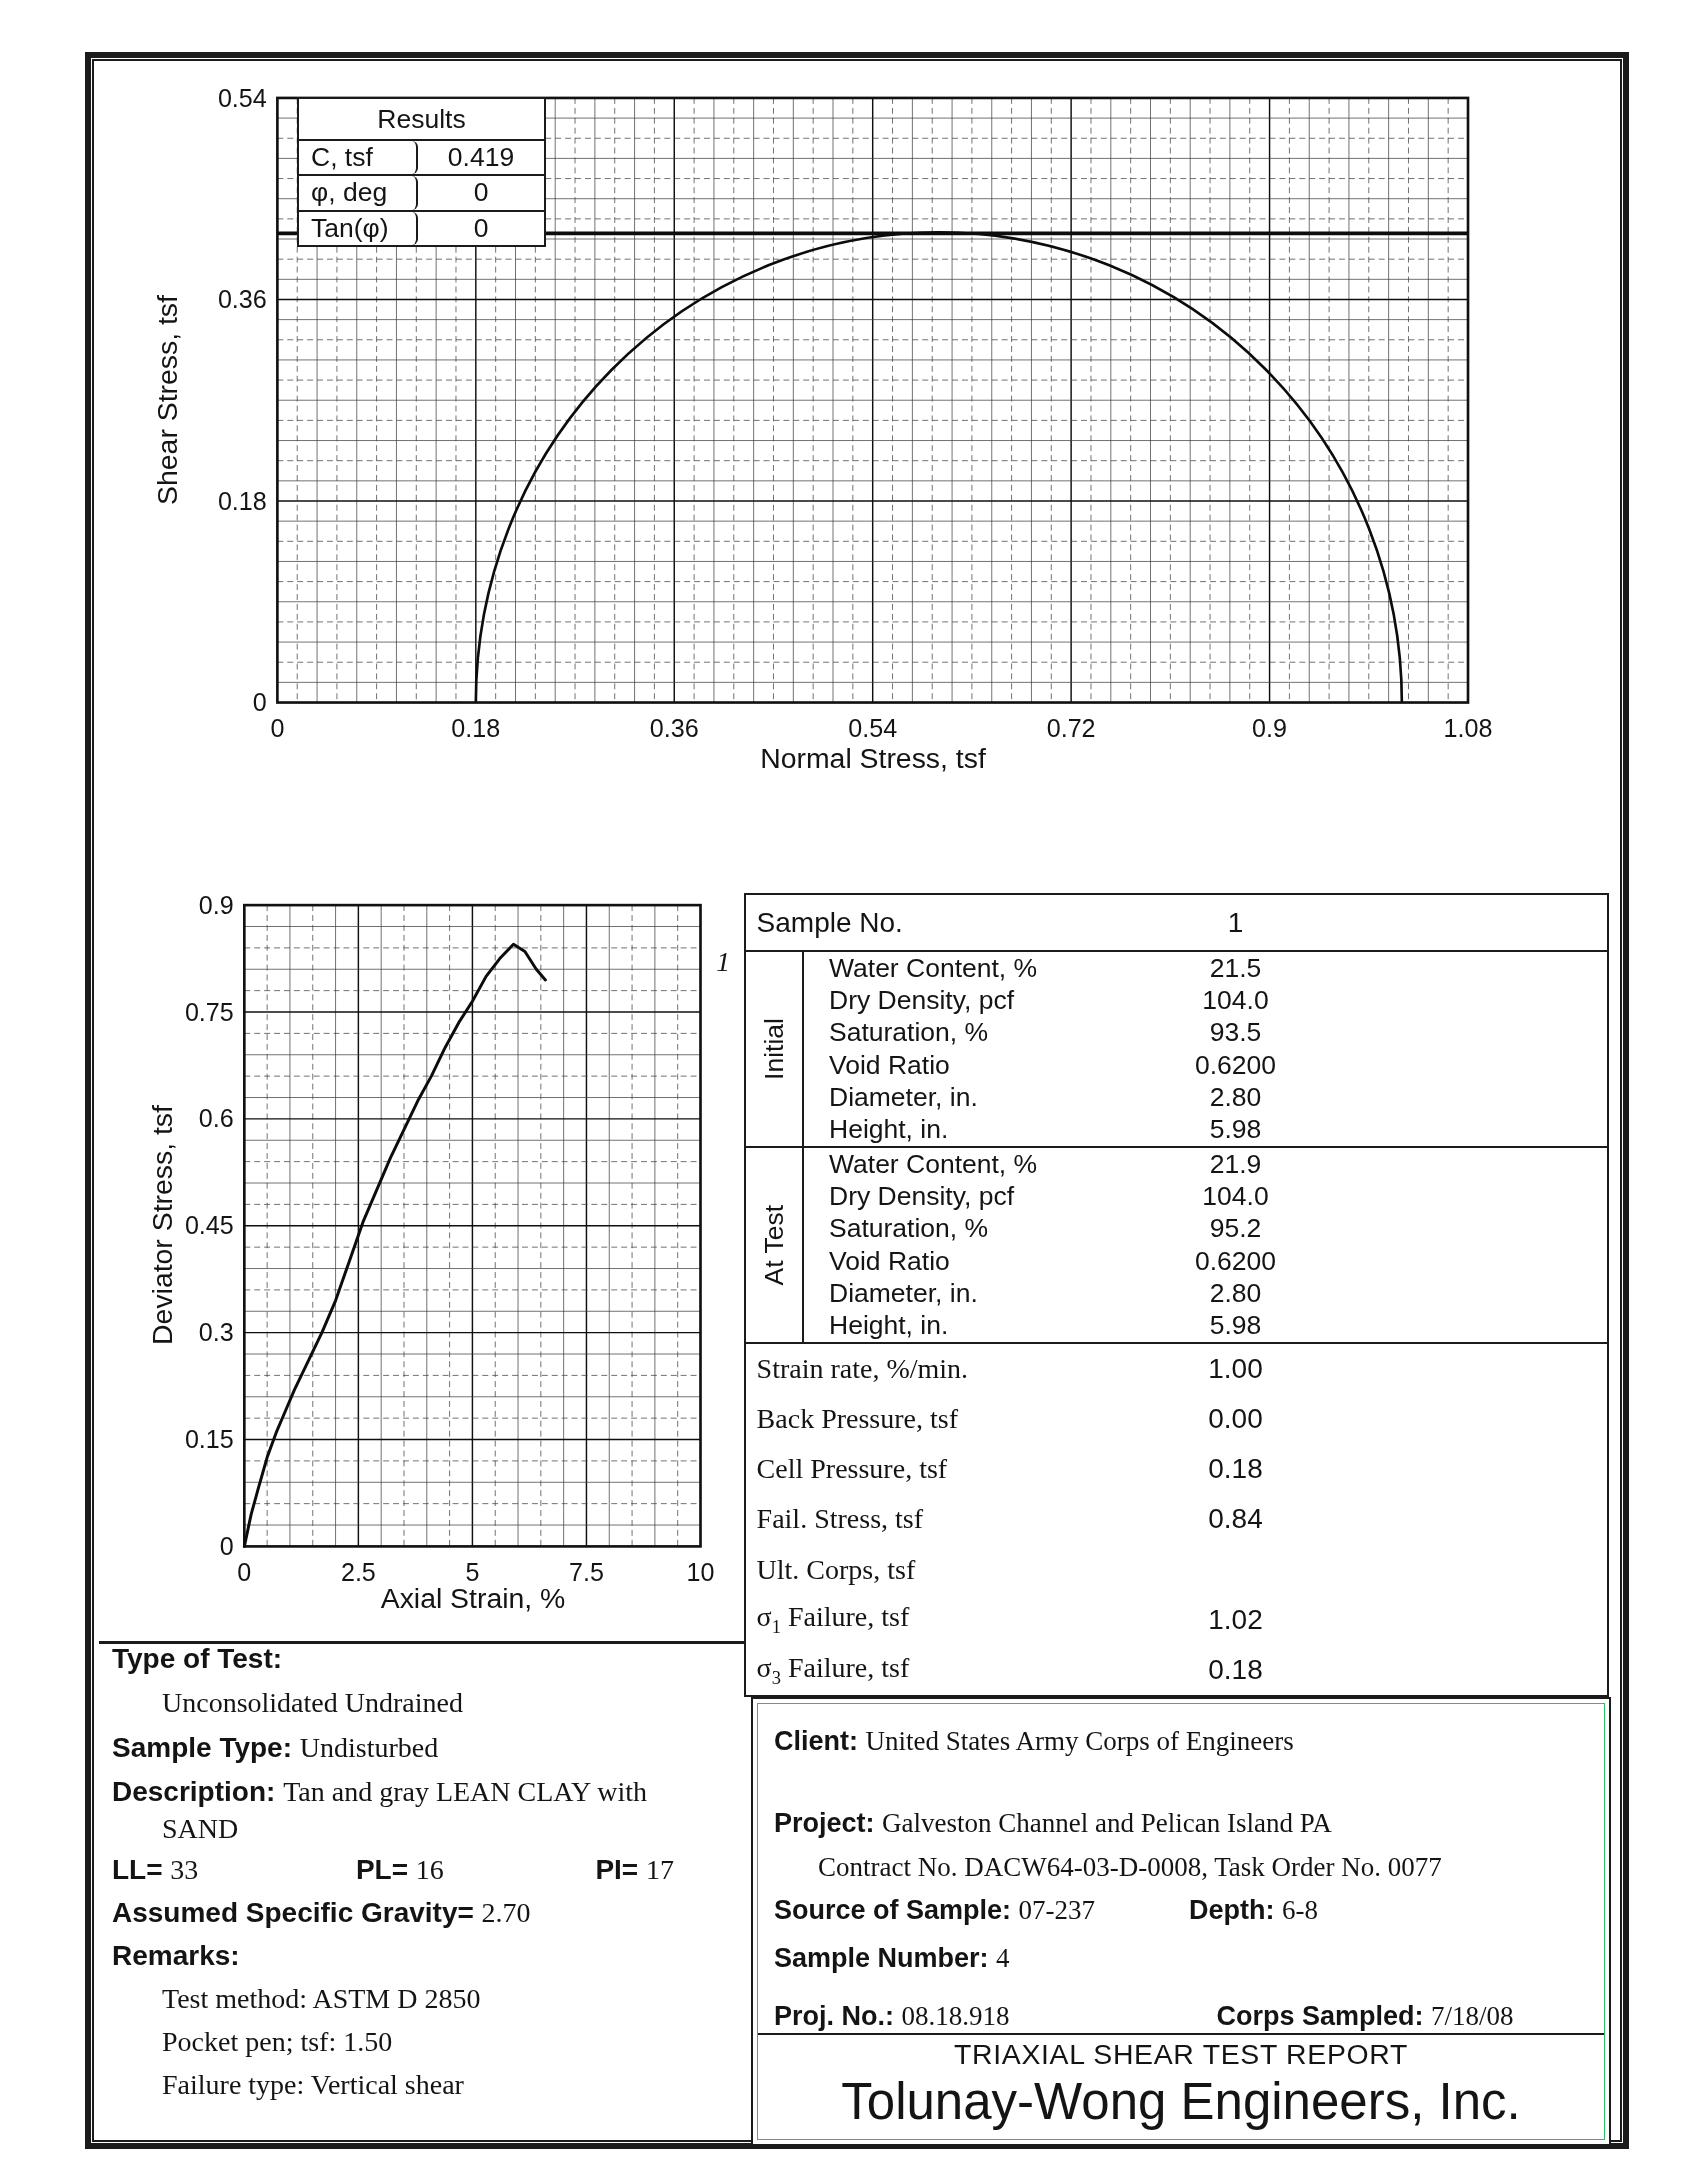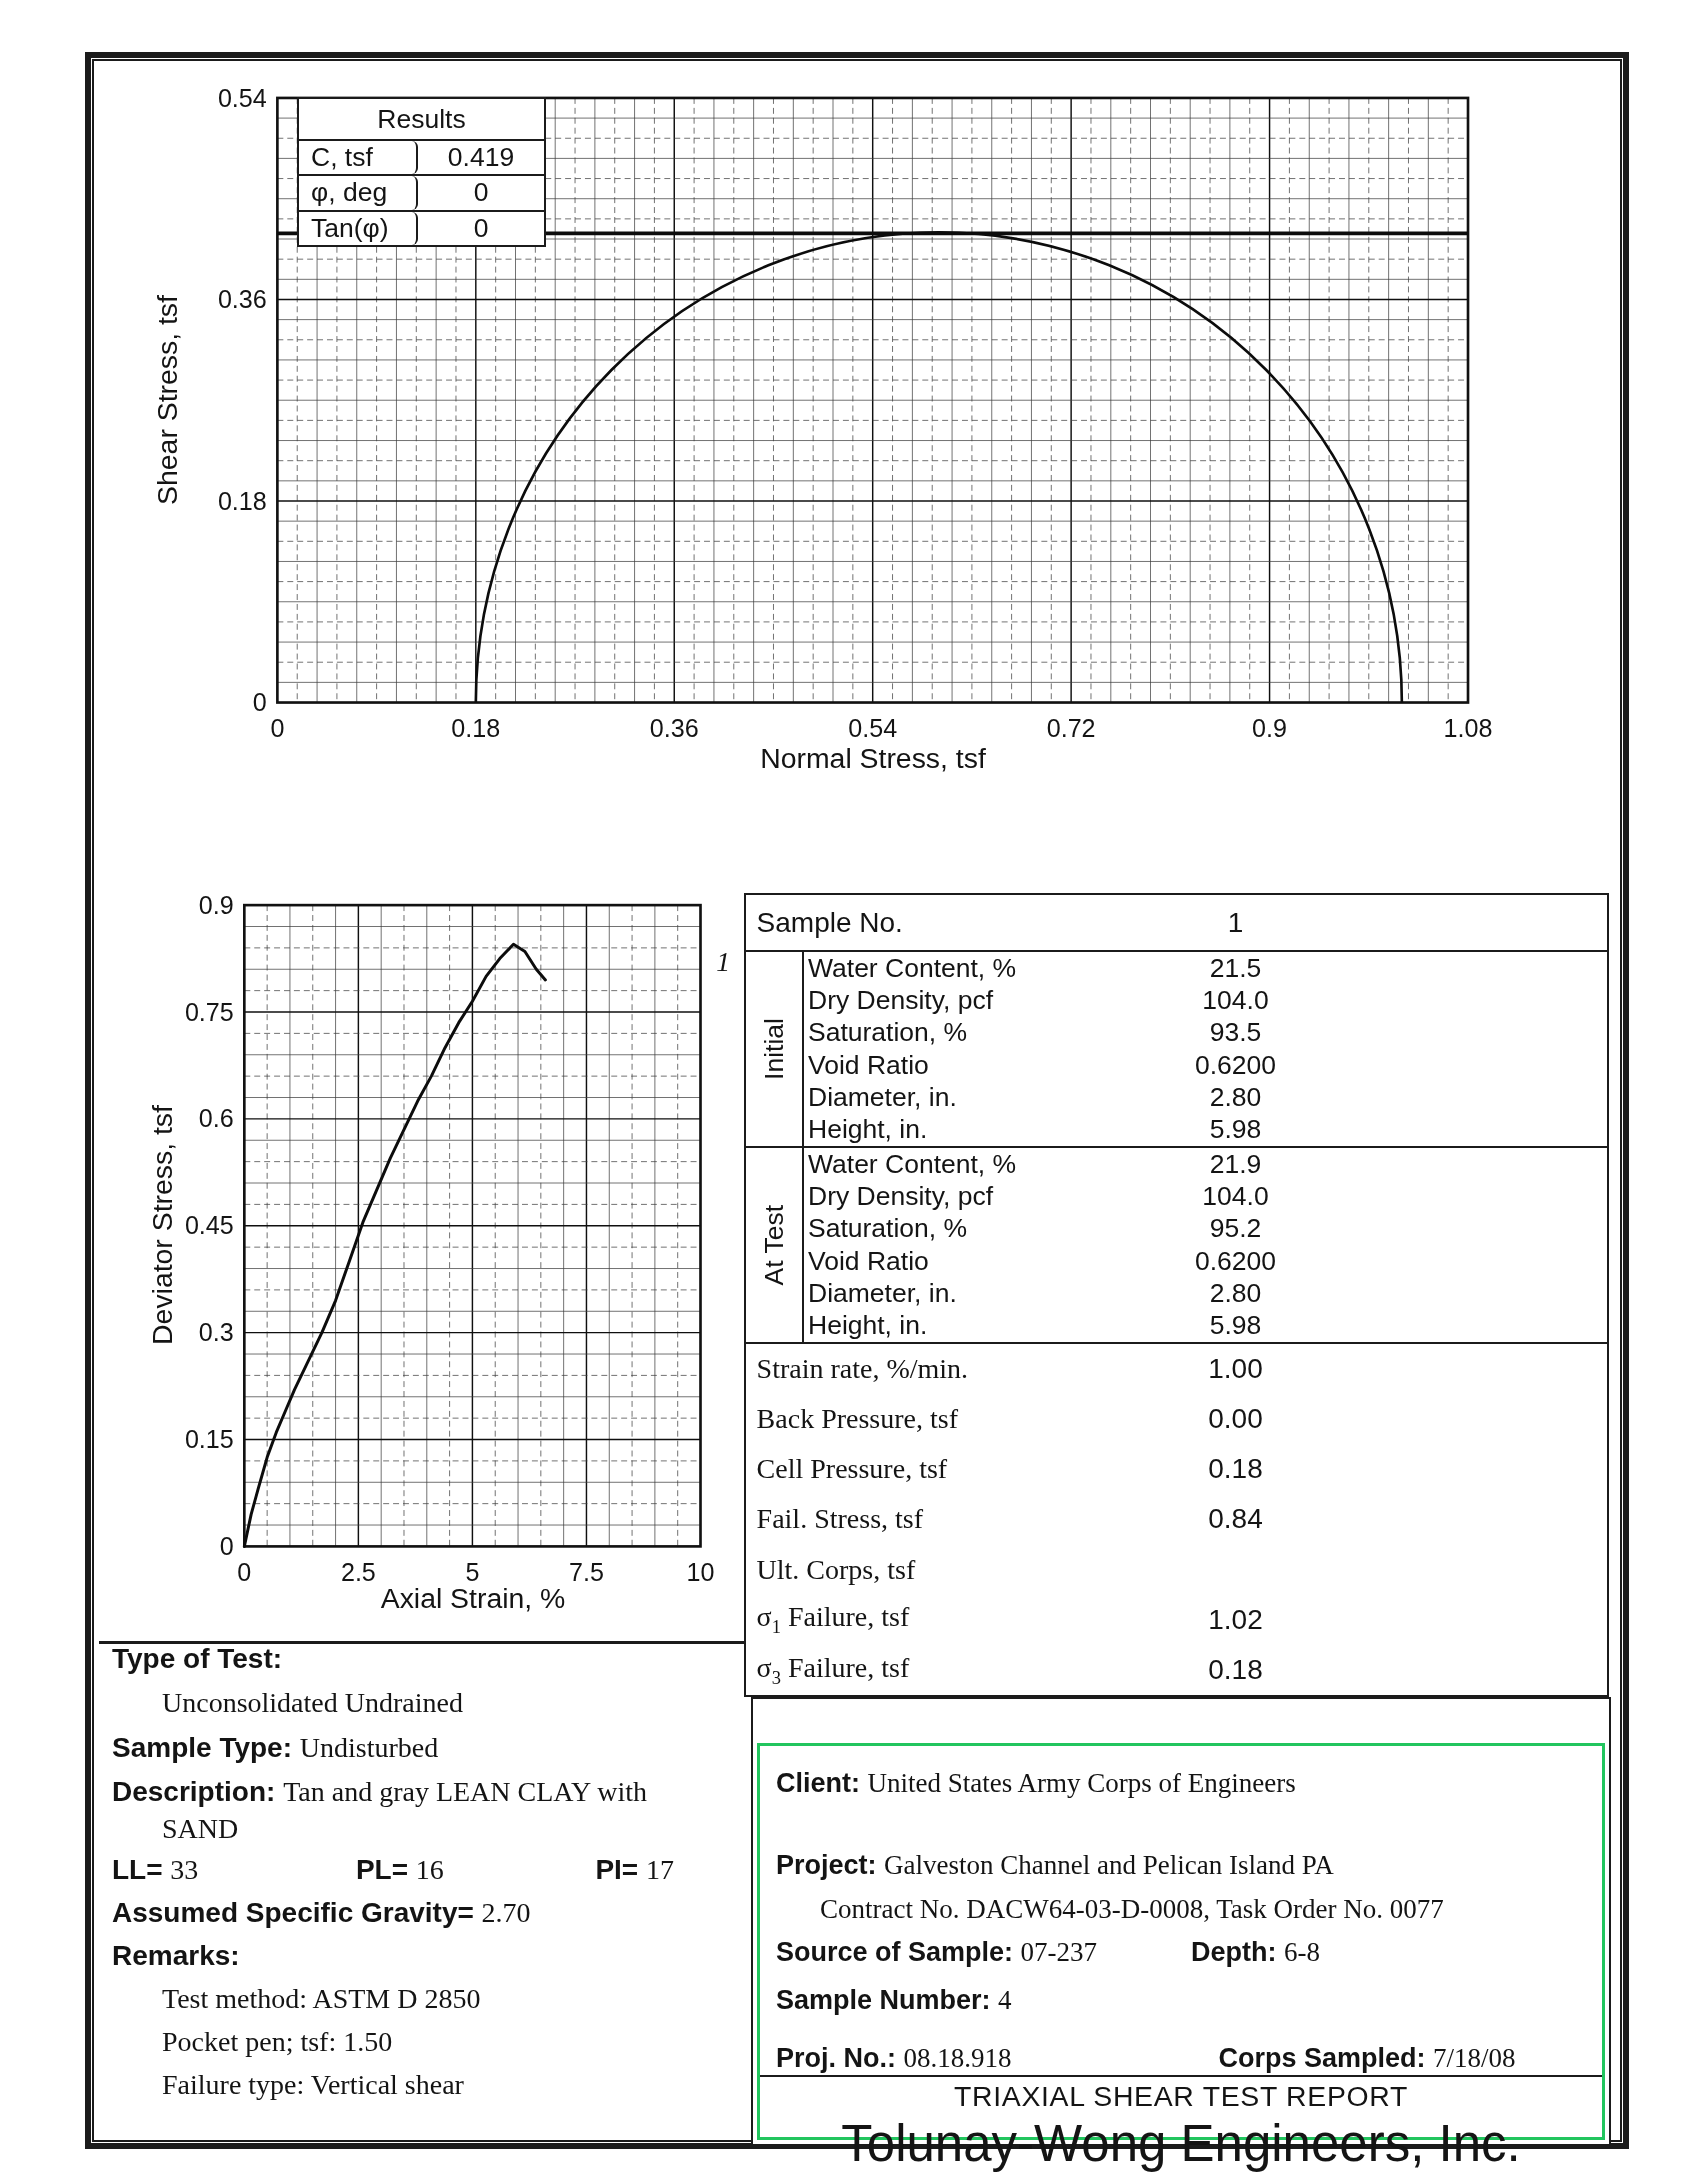--- a/index.html
+++ b/index.html
@@ -33,34 +33,34 @@
   .st-header{height:57px;border-bottom:2.6px solid #1b1b1b;position:relative;
              display:flex;align-items:center;box-sizing:border-box;}
   .st-header .st-label{font-size:28px;padding-left:10.6px;}
   .st-val{position:absolute;left:397px;width:185px;text-align:center;font-size:28px;}
   .st-group{height:196px;border-bottom:2.6px solid #1b1b1b;box-sizing:border-box;display:flex;}
   .st-side{width:58px;border-right:2px solid #1b1b1b;display:flex;align-items:center;
            justify-content:center;box-sizing:border-box;}
   .st-side span{writing-mode:vertical-rl;transform:rotate(180deg);font-size:26.5px;}
   .st-group-rows{flex:1;display:flex;flex-direction:column;}
   .st-prow{flex:1;position:relative;display:flex;align-items:center;}
-  .st-prow .lbl{font-size:26.5px;padding-left:4px;}
+  .st-prow .lbl{font-size:26.5px;padding-left:25px;}
   .st-prow .st-val{left:339px;font-size:26.5px;}
   #st-params{flex:1;display:flex;flex-direction:column;}
   .st-param{flex:1;position:relative;display:flex;align-items:center;}
   .st-param .lbl{font-size:28px;padding-left:10.6px;font-family:Liberation Serif, serif;}
   .st-param .st-val{font-size:28px;}
   sub{font-size:18.5px;}
   
   .hdivider{position:absolute;background:#1b1b1b;}
   .info-line{position:absolute;font-size:28px;line-height:1;white-space:nowrap;}
   
   #client-box{position:absolute;left:751px;top:1697px;width:860px;height:449px;
               border:2px solid #1b1b1b;box-sizing:border-box;background:#fff;}
-  #client-box .inner{position:absolute;left:4px;top:4px;right:4px;bottom:4px;border:3px solid #22c55e;margin-top:40px;}
+  #client-box .inner{position:absolute;left:4px;top:4px;right:4px;bottom:4px;border:1px solid #22c55e;}
   .cb-line{position:absolute;font-size:27px;line-height:1;white-space:nowrap;}
   .cb-center{position:absolute;width:100%;text-align:center;line-height:1;}
   #report-title{top:336px;font-size:28.4px;letter-spacing:0.7px;}
   #company-name{top:372px;font-size:51px;}
 </style>
 </head>
 <body>
 
 <div id="canvas">
 

